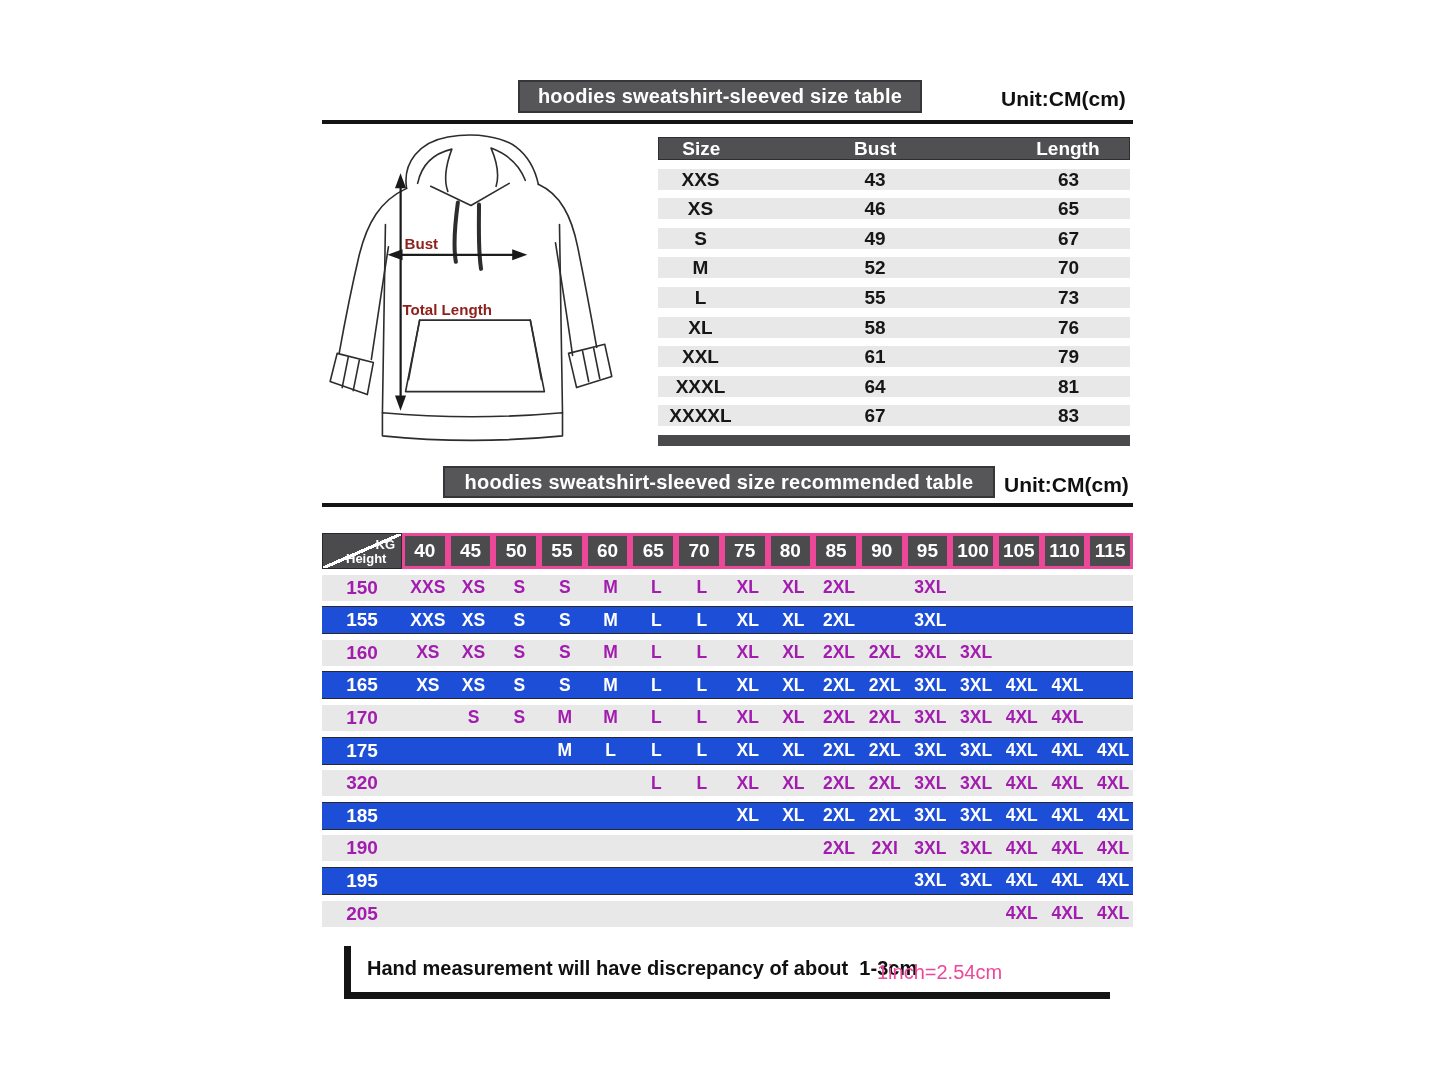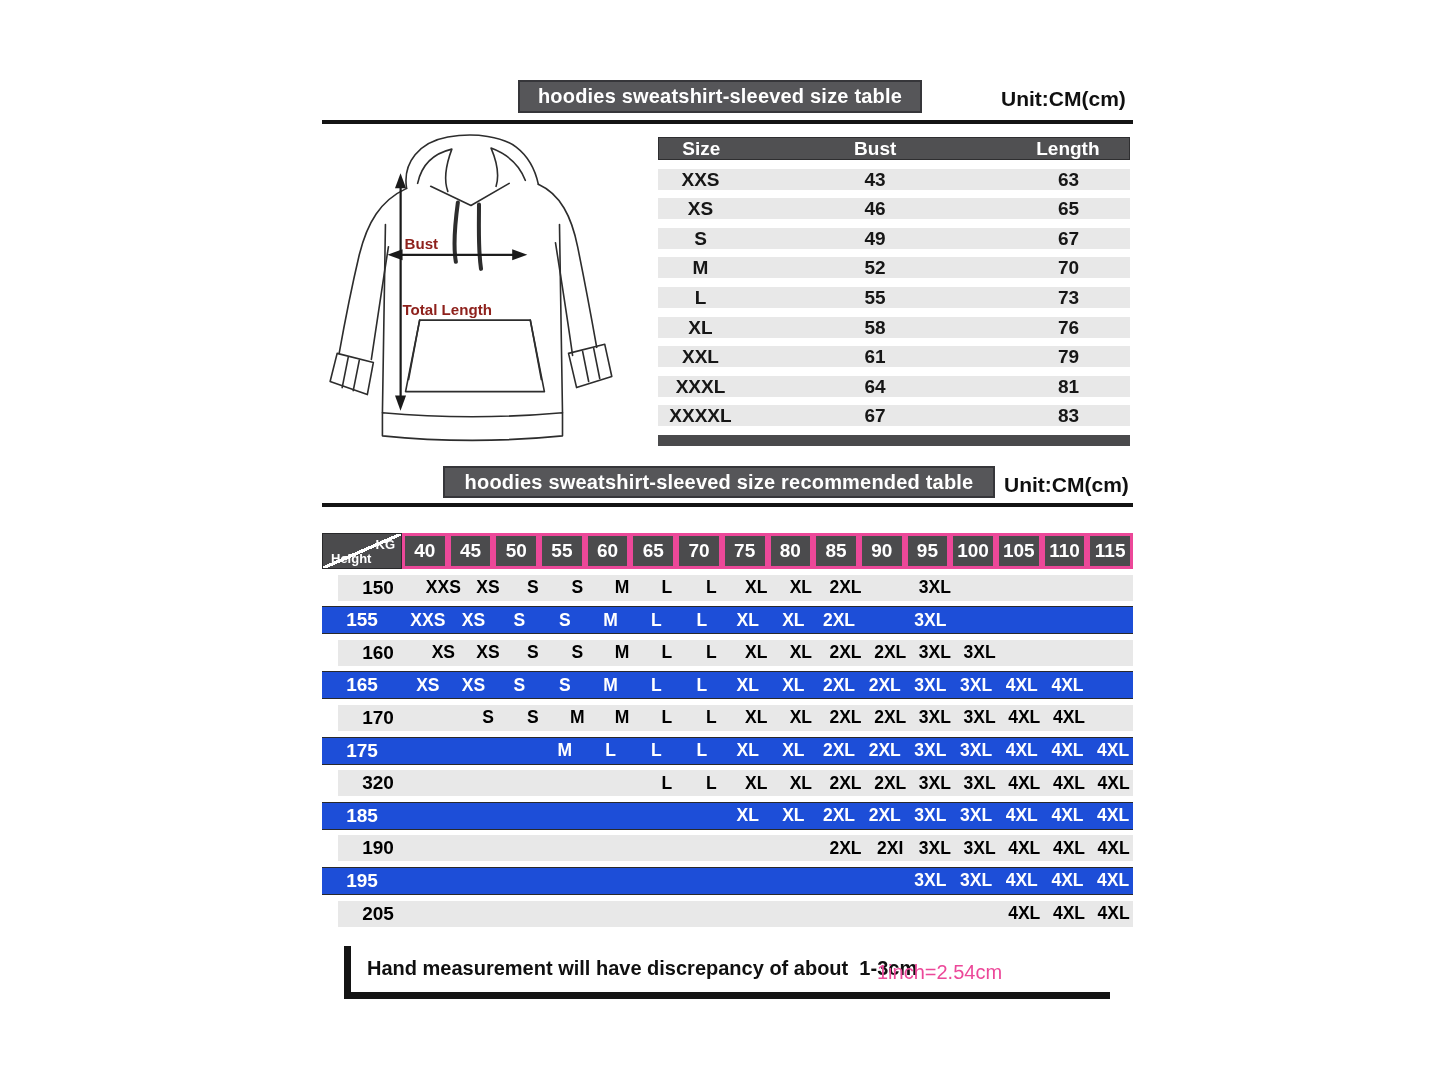--- a/index.html
+++ b/index.html
@@ -52,26 +52,26 @@
     color:#fff; font-weight:bold; font-size:19px;
     display:flex; align-items:center; justify-content:center;
   }
   .mx-corner {
     position:relative; background:#4b4b4d; border:1px solid #29292b; box-sizing:border-box;
     background-image:linear-gradient(to bottom right,
       transparent calc(50% - 1.6px), #fff calc(50% - 1.6px), #fff calc(50% + 1.6px), transparent 0);
     color:#fff; font-weight:bold; font-size:13px;
   }
   .mx-corner .kg { position:absolute; right:6px; top:3px; }
-  .mx-corner .height { position:absolute; left:0; bottom:2px;padding-left:8px; }
+  .mx-corner .height { position:absolute; left:15px; bottom:2px;padding-left:8px; }
   .mx-row {
     display:grid; grid-template-columns:80px repeat(16,1fr); column-gap:6px;
     height:26px; margin-top:5.6px; font-weight:bold;
   }
-  .mx-row.light { background:#e8e8e8; color:#000000;margin-left:16px; }
+  .mx-row.light { background:#e8e8e8; color:#a21caf; }
   .mx-row.dark  { background:#1d4ed8; color:#ffffff; border-top:1px solid #29292b; border-bottom:1px solid #29292b; }
   .mx-label { font-size:19px; display:flex; align-items:center; justify-content:center; }
   .mx-cell  { font-size:17.5px; display:flex; align-items:center; justify-content:center; white-space:nowrap; }
 
   
   .footer-vbar { position:absolute; left:344px; top:946px; width:7px; height:53px; background:#141414; }
   .footer-hbar { position:absolute; left:344px; top:992px; width:766px; height:7px; background:#141414; }
   .footer-note { position:absolute; left:367px; top:957px; font-size:20px; font-weight:bold; color:#101010; white-space:pre; }
   .footer-conv { position:absolute; left:877px; top:961px; font-size:20px; font-weight:normal; color:#ec4899; }
 

